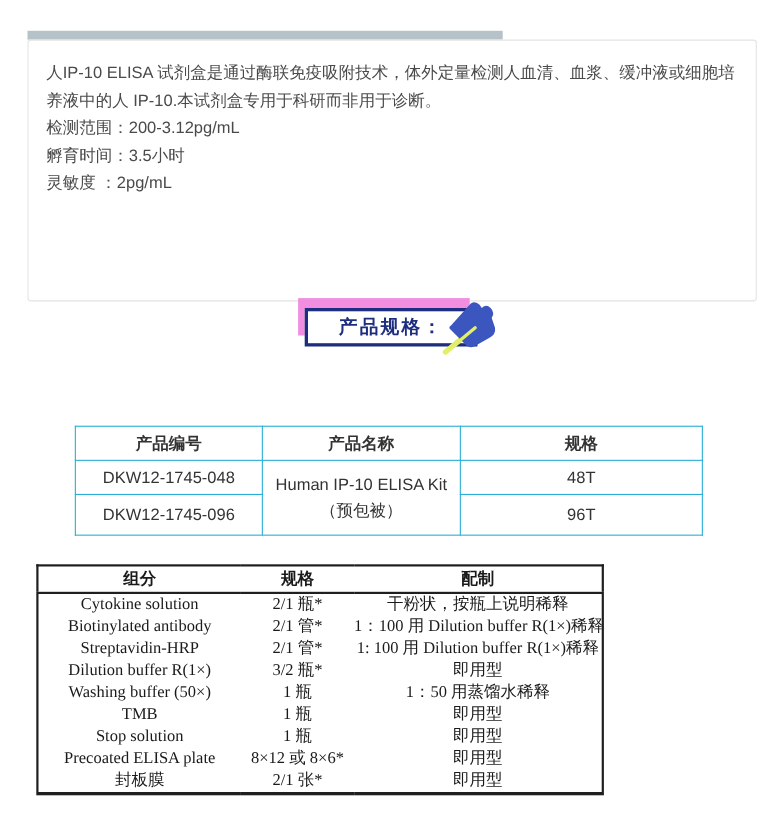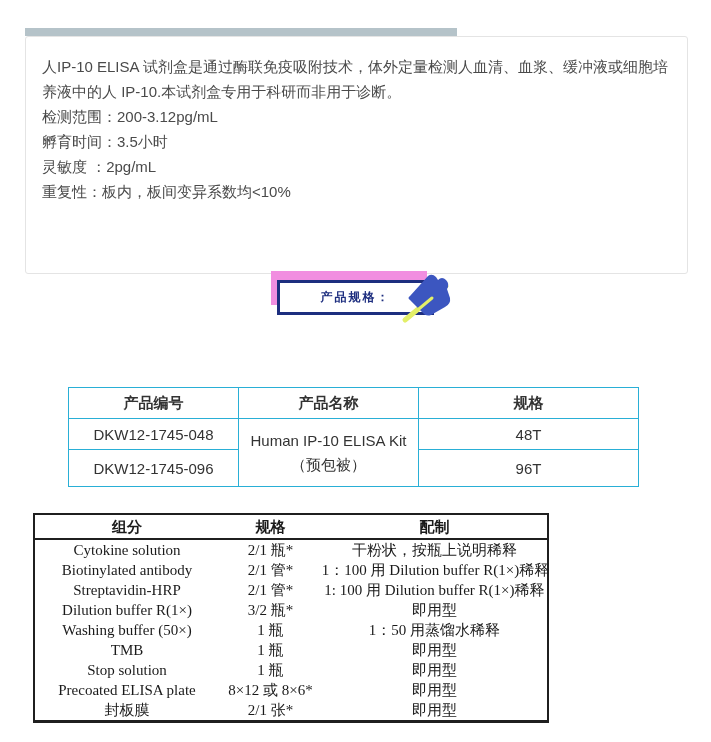--- a/index.html
+++ b/index.html
@@ -41,21 +41,21 @@
     width:156px;height:34px;
     background:#f18ee0;
   }
   .banner-box{
     position:absolute;left:277px;top:280px;
     width:157px;height:35px;
     background:#ffffff;
     border:3px solid #1d2e7f;
     box-sizing:border-box;
     display:flex;align-items:center;justify-content:center;
-    font-size:12px;font-weight:bold;color:#1d2e7f;
+    font-size:17px;font-weight:bold;color:#1d2e7f;
     letter-spacing:2px;
   }
   .flag-icon{
     position:absolute;left:398px;top:268px;
     width:60px;height:60px;
   }
   
   .product-table{
     position:absolute;left:68px;top:387px;
     border-collapse:collapse;
@@ -99,21 +99,20 @@
 
 <div class="page">
 
   <div class="top-bar"></div>
 
   <div class="info-card">
     <p class="desc">人IP-10  ELISA  试剂盒是通过酶联免疫吸附技术，体外定量检测人血清、血浆、缓冲液或细胞培养液中的人 IP-10.本试剂盒专用于科研而非用于诊断。</p>
     <div class="spec-line">检测范围：200-3.12pg/mL</div>
     <div class="spec-line">孵育时间：3.5小时</div>
     <div class="spec-line">灵敏度 ：2pg/mL</div>
-    <div class="spec-line">重复性：板内，板间变异系数均&lt;10%</div>
   </div>
 
   <div class="banner-pink"></div>
   <div class="banner-box">
     <span>产品规格：</span>
   </div>
   <svg class="flag-icon" viewBox="0 0 60 60">
     <line x1="7" y1="52" x2="48" y2="18" stroke="#e3ef68" stroke-width="5" stroke-linecap="round"></line>
     <path d="M12 28 L30 8 Q34 5 38 9 L40 12 Q44 8 48 12 Q52 16 49 21 L52 30 Q53 36 47 39 L33 47 Q28 49 24 44 L12 32 Q9 30 12 28 Z" fill="#3c56c0"></path>
     <line x1="10" y1="50" x2="34" y2="30" stroke="#e3ef68" stroke-width="3" stroke-linecap="round"></line>

